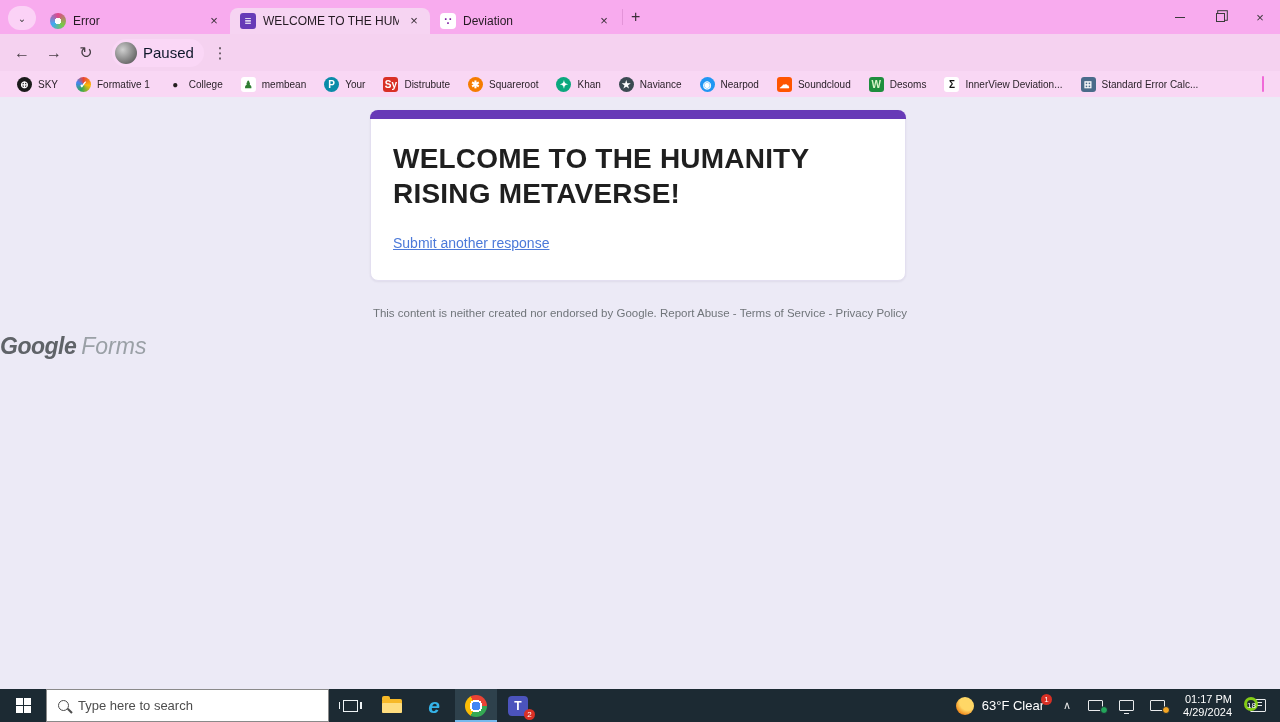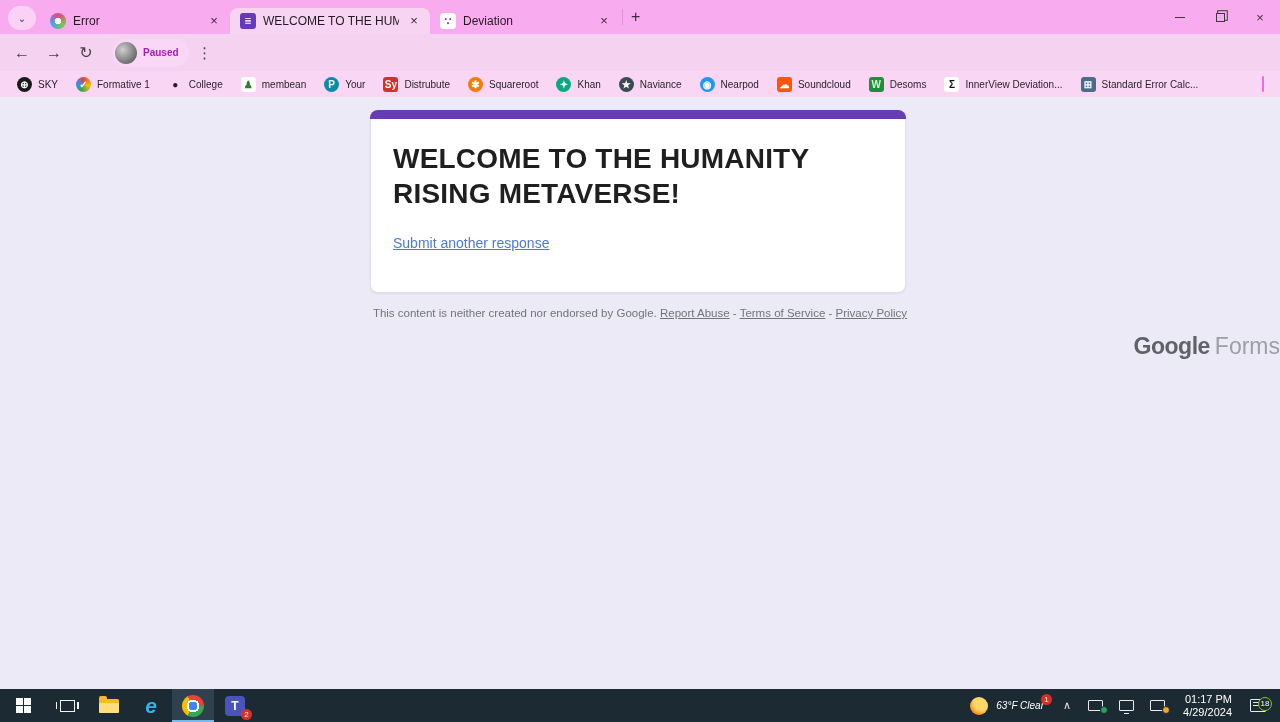--- a/index.html
+++ b/index.html
@@ -34,43 +34,43 @@
   .omnibox { flex:1; height:28px; background:#edc9e7; border-radius:14px; display:flex; align-items:center; padding:0 10px; gap:8px; margin-left:4px; }
   .tune-icon { width:14px; height:12px; flex:none; background:
       linear-gradient(#56484f,#56484f) 0px 2px / 12px 1.6px no-repeat,
       linear-gradient(#56484f,#56484f) 0px 8px / 12px 1.6px no-repeat,
       radial-gradient(circle 2.4px, #56484f 98%, rgba(0,0,0,0)) 6px -3px no-repeat,
       radial-gradient(circle 2.4px, #56484f 98%, rgba(0,0,0,0)) -3px 3px no-repeat; }
   .url-text { font-size:13.5px; color:#2f2630; flex:1; white-space:nowrap; overflow:hidden; }
   .star-btn { font-size:15px; color:#4a4048; width:24px; text-align:center; cursor:pointer; flex:none; }
   .profile-pill { height:28px; border-radius:14px; background:#fad7f6; display:flex; align-items:center; gap:6px; padding:0 10px 0 3px; margin-left:8px; cursor:pointer; }
   .avatar { width:22px; height:22px; border-radius:50%; background:radial-gradient(circle at 35% 35%, #cfcfcf, #6f6f6f 70%, #3c3c3c); }
-  .paused-label { font-size:10px; color:#a21caf;font-weight:bold; }
+  .paused-label { font-size:15px; color:#0f172a; }
   .menu-dots { font-size:15px; color:#4a4048; width:24px; text-align:center; cursor:pointer; }
 
   
   .bookmarks-bar { position:absolute; top:71px; left:0; right:0; height:26px; background:#f9d7f4; display:flex; align-items:center; padding:0 8px; }
   .bookmark { display:flex; align-items:center; gap:6px; padding:0 9px; height:22px; border-radius:11px; cursor:pointer; }
   .bm-icon { width:15px; height:15px; border-radius:3px; display:flex; align-items:center; justify-content:center; font-size:10px; line-height:15px; flex:none; font-weight:bold; }
   .bm-icon.rainbow { background:conic-gradient(#ea4335, #fbbc05 100deg, #34a853 200deg, #4285f4 290deg, #ea4335); }
   .bm-label { font-size:10px; color:#2b222a; white-space:nowrap; }
   .bm-spacer { flex:1; }
   .bm-divider { width:2px; height:16px; background:#f06ad8; margin:0 8px; border-radius:1px; }
 
   
   .content { position:absolute; top:97px; left:0; right:0; bottom:33px; background:#eceaf6; overflow:hidden; }
   .form-card { position:absolute; left:370px; top:13px; width:536px; border-radius:8px; background:#fff; border:1px solid #e3dff0; box-shadow:0 1px 2px rgba(60,50,90,.08); }
   .card-topbar { height:9px; border-radius:8px 8px 0 0; background:#673ab7; margin:-1px -1px 0 -1px; }
-  .card-body { padding:22px 24px 40px 22px; }
+  .card-body { padding:22px 24px 28px 22px; }
   .form-title { font-size:28px; line-height:35px; font-weight:bold; color:#1f1f1f; letter-spacing:.2px; }
   .form-confirmation { font-size:14px; color:#202124; margin-top:18px; }
   .submit-another { display:inline-block; font-size:14px; color:#4b79d9; text-decoration:underline; margin-top:24px; cursor:pointer; }
   .form-footer { position:absolute; top:210px; left:0; width:100%; text-align:center; font-size:11.5px; color:#70757a; }
-  .form-footer a { color:#70757a; text-decoration:underline; cursor:pointer; }
-  .forms-logo { position:absolute; top:236px; left:0; width:100%; text-align:right; }
+  .form-footer a { color:#70757a; cursor:pointer; }
+  .forms-logo { position:absolute; top:236px; left:0; width:100%; text-align:left;font-style:italic; }
   .logo-google { font-size:23px; color:#5f6368; font-weight:bold; letter-spacing:-.5px; }
   .logo-forms { font-size:23px; color:#9aa0a6; font-weight:normal; margin-left:5px; }
 
   
   .taskbar { position:absolute; left:0; right:0; bottom:0; height:33px; background:#1c2a33; display:flex; align-items:stretch; color:#fff; }
   .tb-btn { display:flex; align-items:center; justify-content:center; cursor:pointer; }
   .start-btn { width:46px; }
   .win-logo { width:15px; height:15px; display:grid; grid-template-columns:7px 7px; grid-template-rows:7px 7px; gap:1px; }
   .win-logo span { background:#fff; }
   .tb-search { width:283px; background:#fff; border:1px solid #8a8a8a; display:flex; align-items:center; gap:9px; padding:0 11px; cursor:text; }
@@ -90,35 +90,35 @@
       radial-gradient(circle, #4285f4 0 4.5px, #fff 4.5px 6.5px, rgba(0,0,0,0) 6.5px),
       conic-gradient(from -30deg, #ea4335 0 120deg, #4285f4 0 120deg, #34a853 120deg 240deg, #fbbc05 240deg 360deg); }
   .teams-glyph { width:20px; height:20px; border-radius:4px; background:#4b53bc; color:#fff; font-size:12px; font-weight:bold; display:flex; align-items:center; justify-content:center; position:relative; }
   .badge { position:absolute; min-width:11px; height:11px; border-radius:6px; background:#d93025; color:#fff; font-size:8px; line-height:11px; text-align:center; padding:0 1px; }
   .teams-badge { right:4px; bottom:2px; }
   .tb-spacer { flex:1; }
   .tray { display:flex; align-items:center; gap:0; }
   .weather { display:flex; align-items:center; gap:8px; padding:0 10px; cursor:pointer; position:relative; }
   .moon-glyph { width:18px; height:18px; border-radius:50%; background:radial-gradient(circle at 65% 30%, #ffd766 0 45%, #f08c1e 75%); position:relative; }
   .weather-badge { top:-3px; right:2px; }
-  .weather-text { font-size:10px; color:#fff;font-style:italic; }
+  .weather-text { font-size:13px; color:#fff; }
   .tray-chevron { font-size:11px; color:#e6e6e6; padding:0 9px; cursor:pointer; }
   .tray-icon { padding:0 8px; cursor:pointer; position:relative; display:flex; align-items:center; }
   .screen-glyph { width:15px; height:11px; border:1.5px solid #e8eaec; border-radius:1px; position:relative; }
   .dot-badge { position:absolute; width:8px; height:8px; border-radius:50%; right:3px; bottom:-3px; }
   .green-dot { background:#23a55a; border:1px solid #1c2a33; }
   .orange-dot { background:#f5a623; border:1px solid #1c2a33; }
   .monitor-glyph { width:15px; height:11px; border:1.5px solid #e8eaec; border-radius:1px; position:relative; }
   .monitor-glyph::after { content:""; position:absolute; left:4px; bottom:-4px; width:5px; height:1.5px; background:#e8eaec; }
   .clock-block { text-align:right; font-size:11px; line-height:13px; color:#fff; padding:0 10px; cursor:pointer; }
   .action-center { padding:0 14px 0 8px; cursor:pointer; position:relative; display:flex; align-items:center; }
   .note-glyph { width:16px; height:13px; border:1.5px solid #e8eaec; border-radius:1px; background:
       linear-gradient(#e8eaec,#e8eaec) 2px 2px / 9px 1.2px no-repeat,
       linear-gradient(#e8eaec,#e8eaec) 2px 5px / 9px 1.2px no-repeat; }
-  .count-badge { position:absolute; right:8px; bottom:1px; width:14px; height:14px; border-radius:50%; background:#1c2a33; border:1px solid #84cc16; color:#fff; font-size:8px; line-height:12px; text-align:center; }
+  .count-badge { position:absolute; right:22px; bottom:1px; width:14px; height:14px; border-radius:50%; background:#1c2a33; border:3px solid #84cc16; color:#fff; font-size:8px; line-height:12px; text-align:center; }
 </style>
 </head>
 <body>
 
 <div class="screen">
 
   <div class="titlebar">
     <div class="tab-search">
       <span>⌄</span>
     </div>
@@ -259,20 +259,24 @@
 
   <div class="taskbar">
     <div class="tb-btn start-btn">
       <span class="win-logo">
           <span></span>
           <span></span>
           <span></span>
           <span></span>
         </span>
     </div>
+    <div class="tb-search">
+      <span class="mag-icon"></span>
+      <span class="tb-search-text">Type here to search</span>
+    </div>
     <div class="tb-btn task-icon">
         <span class="taskview-glyph"></span>
       </div>
     <div class="tb-btn task-icon">
         <span class="folder-glyph"></span>
       </div>
     <div class="tb-btn task-icon">
         <span class="ie-glyph">e</span>
       </div>
     <div class="tb-btn task-icon active-app">

